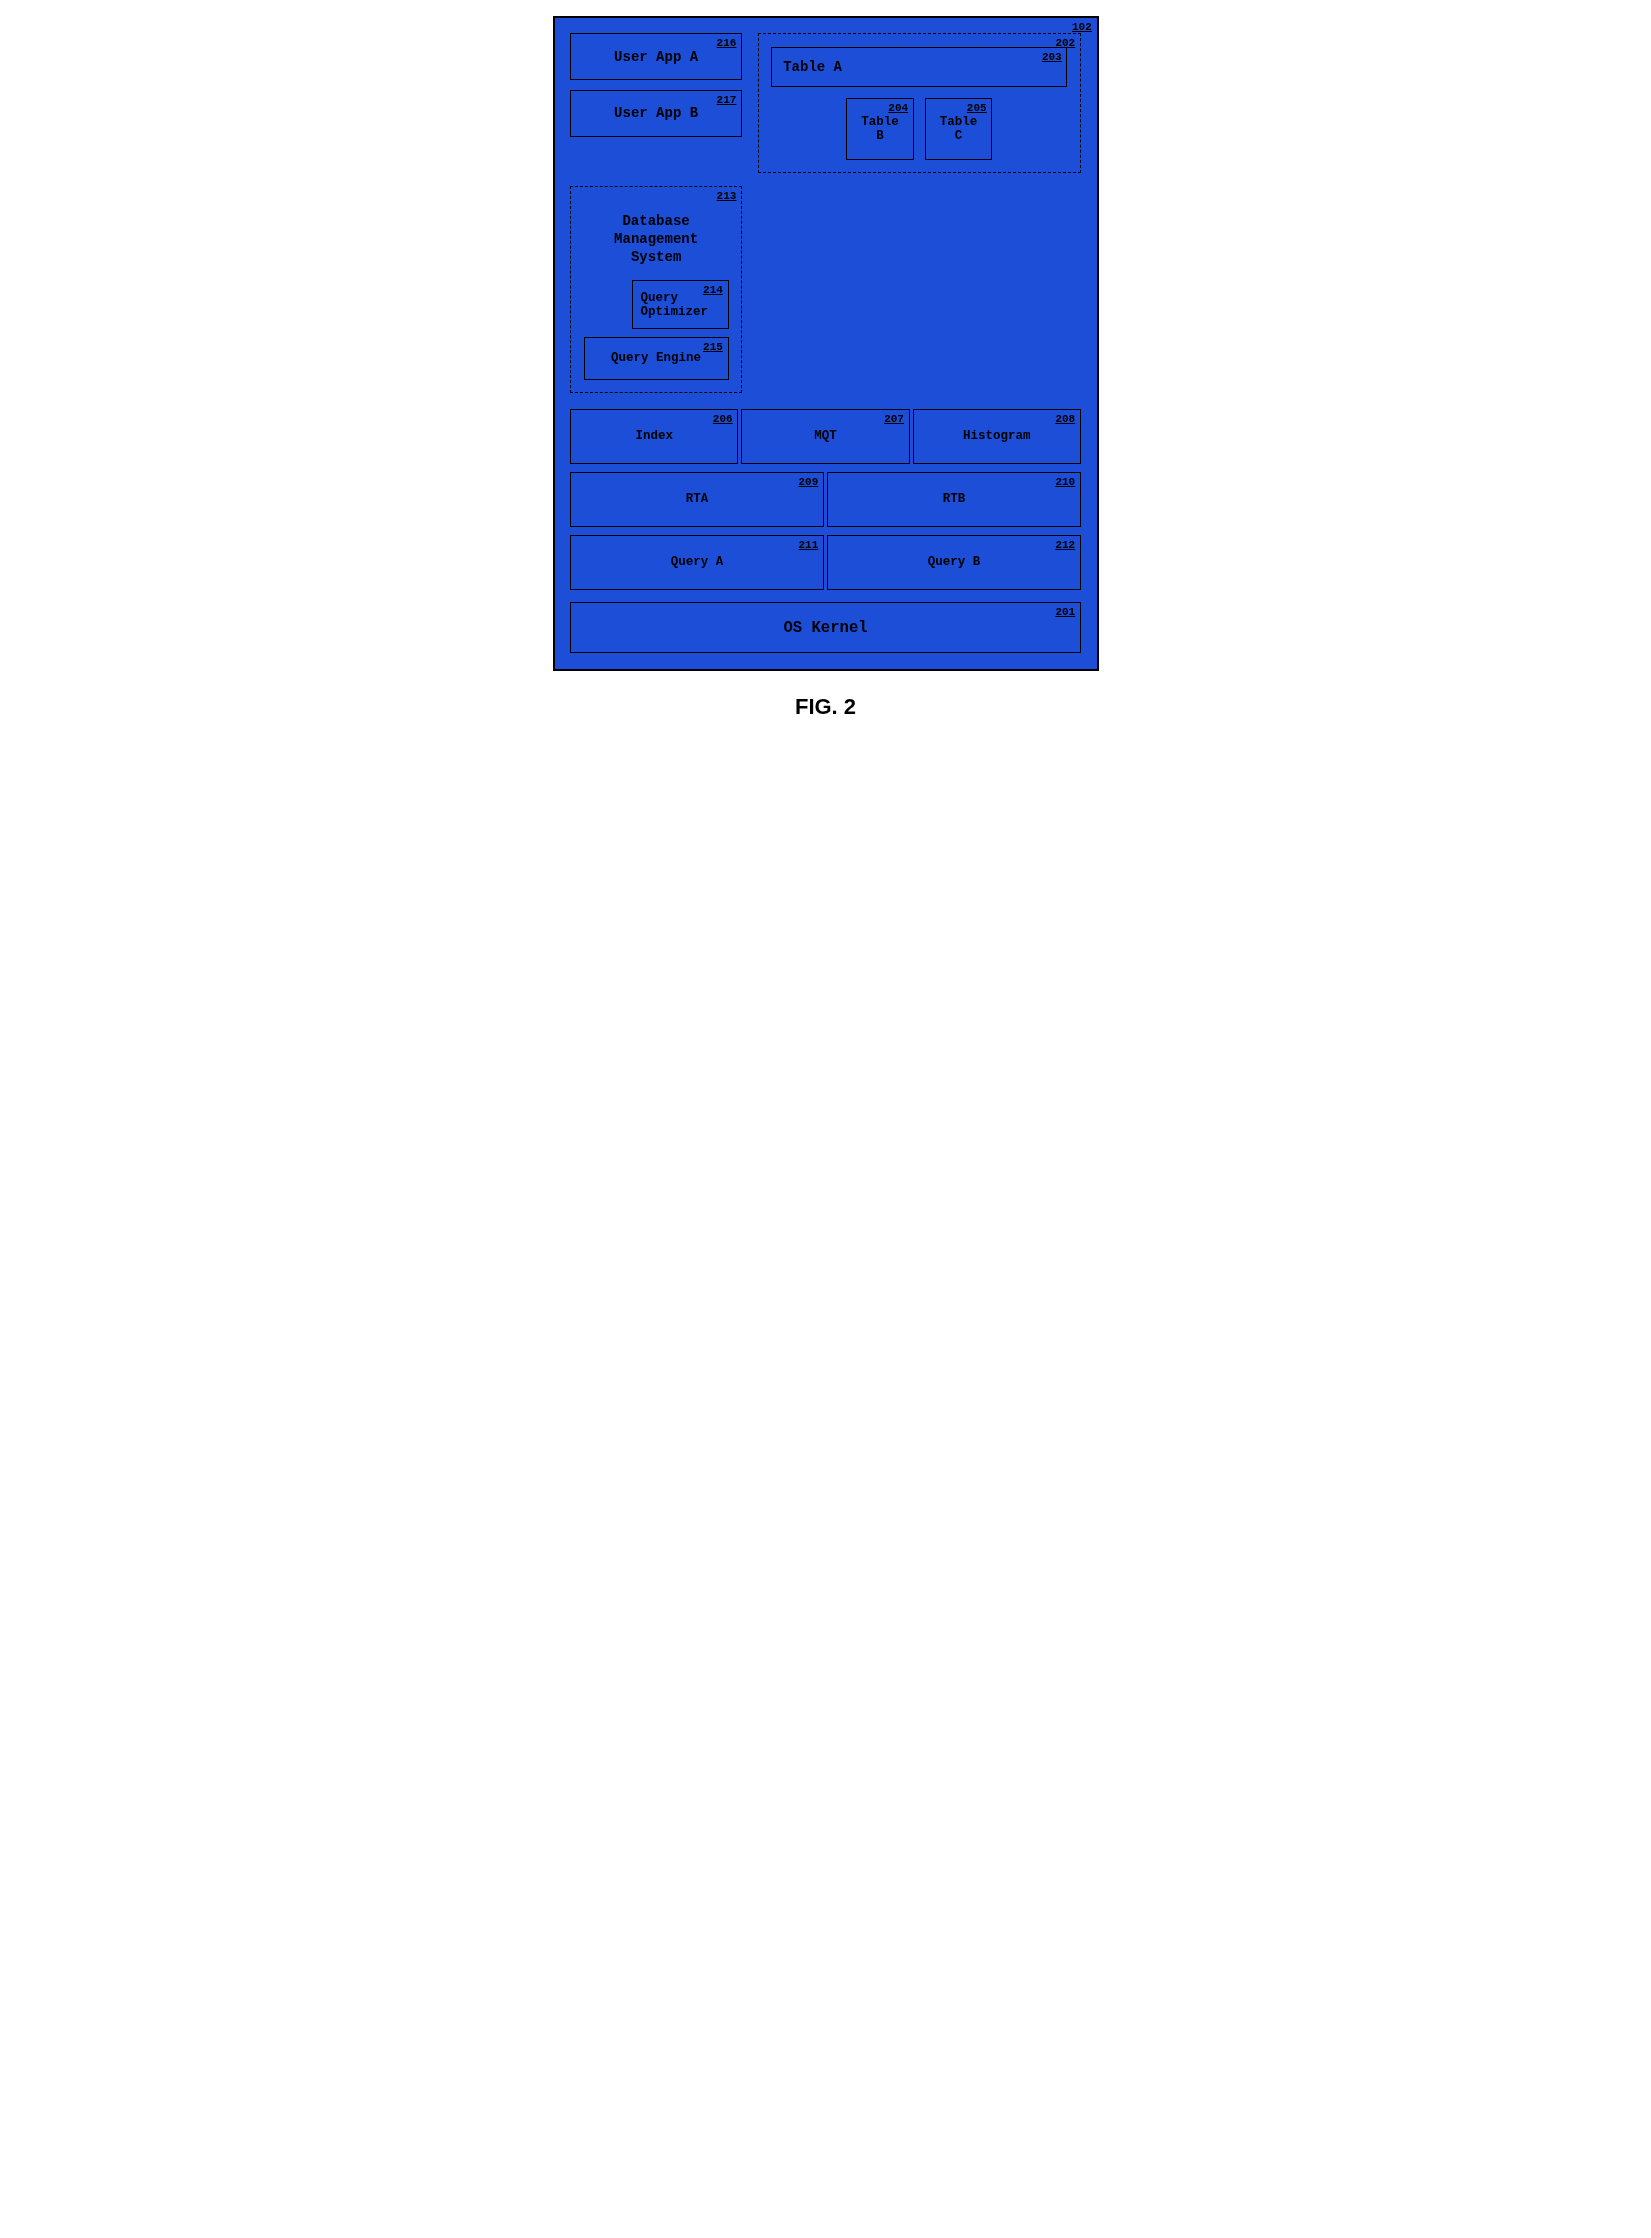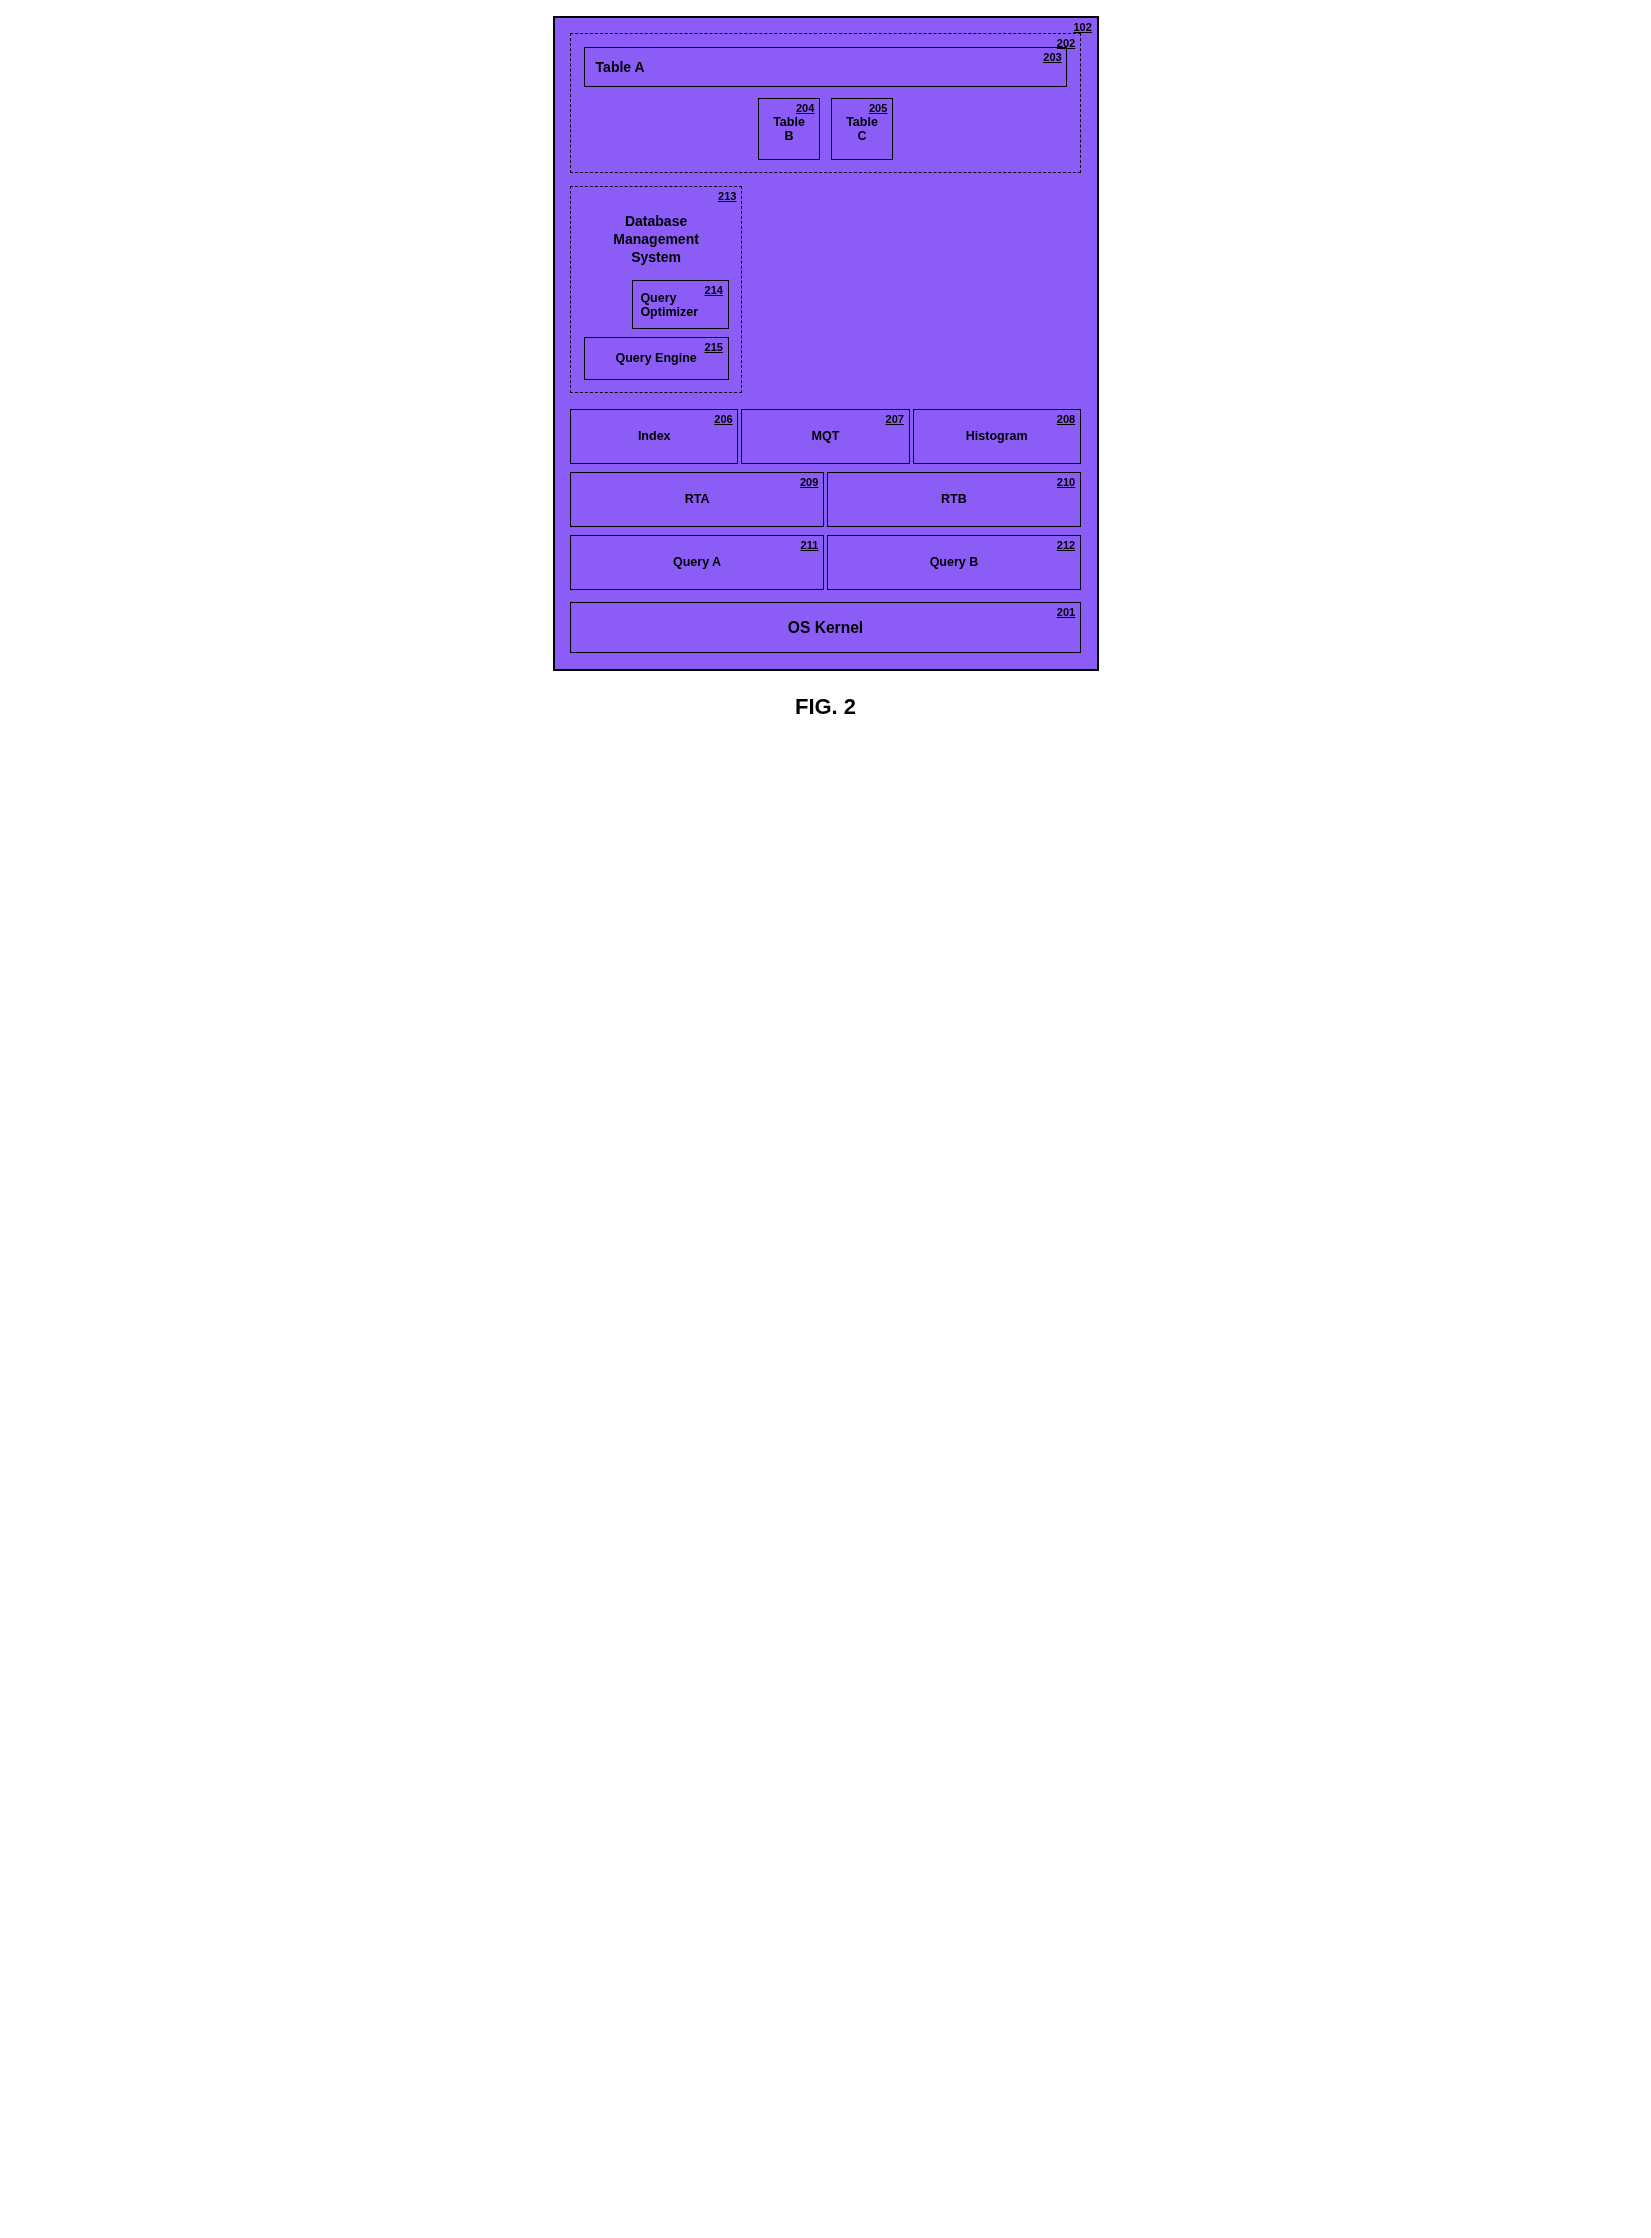--- a/index.html
+++ b/index.html
@@ -20,21 +20,22 @@
       flex-direction: column;
       align-items: center;
     }
 
     
     .box-102 {
       width: 546px;
       border: 2.3px solid #000;
       padding: 15.6px;
       position: relative;
-      background: #8b5cf6;
+      background: #1d4ed8;
+      font-family: Liberation Mono, monospace;
     }
 
     .box-label {
       position: absolute;
       font-weight: bold;
       font-size: 11.7px;
       text-decoration: underline;
     }
 
     .box-label-tr {
@@ -266,20 +267,30 @@
   </style>
 </head>
 <body>
 
 <div class="page-wrapper">
   <div class="box-102">
     <span class="box-label box-label-tr num-label">102</span>
 
     <div class="top-section">
 
+      <div class="user-apps-col">
+        <div class="user-app-box">
+          <span class="num-label">216</span>
+          <span class="user-app-label">User App  A</span>
+        </div>
+        <div class="user-app-box">
+          <span class="num-label">217</span>
+          <span class="user-app-label">User App  B</span>
+        </div>
+      </div>
 
       <div class="box-202">
         <span class="num-label">202</span>
 
         <div class="box-203">
           <span class="num-label">203</span>
           <div class="table-a-inner">
             <div class="table-a-row"></div>
             <div class="table-a-row"></div>
             <div class="table-a-content">

